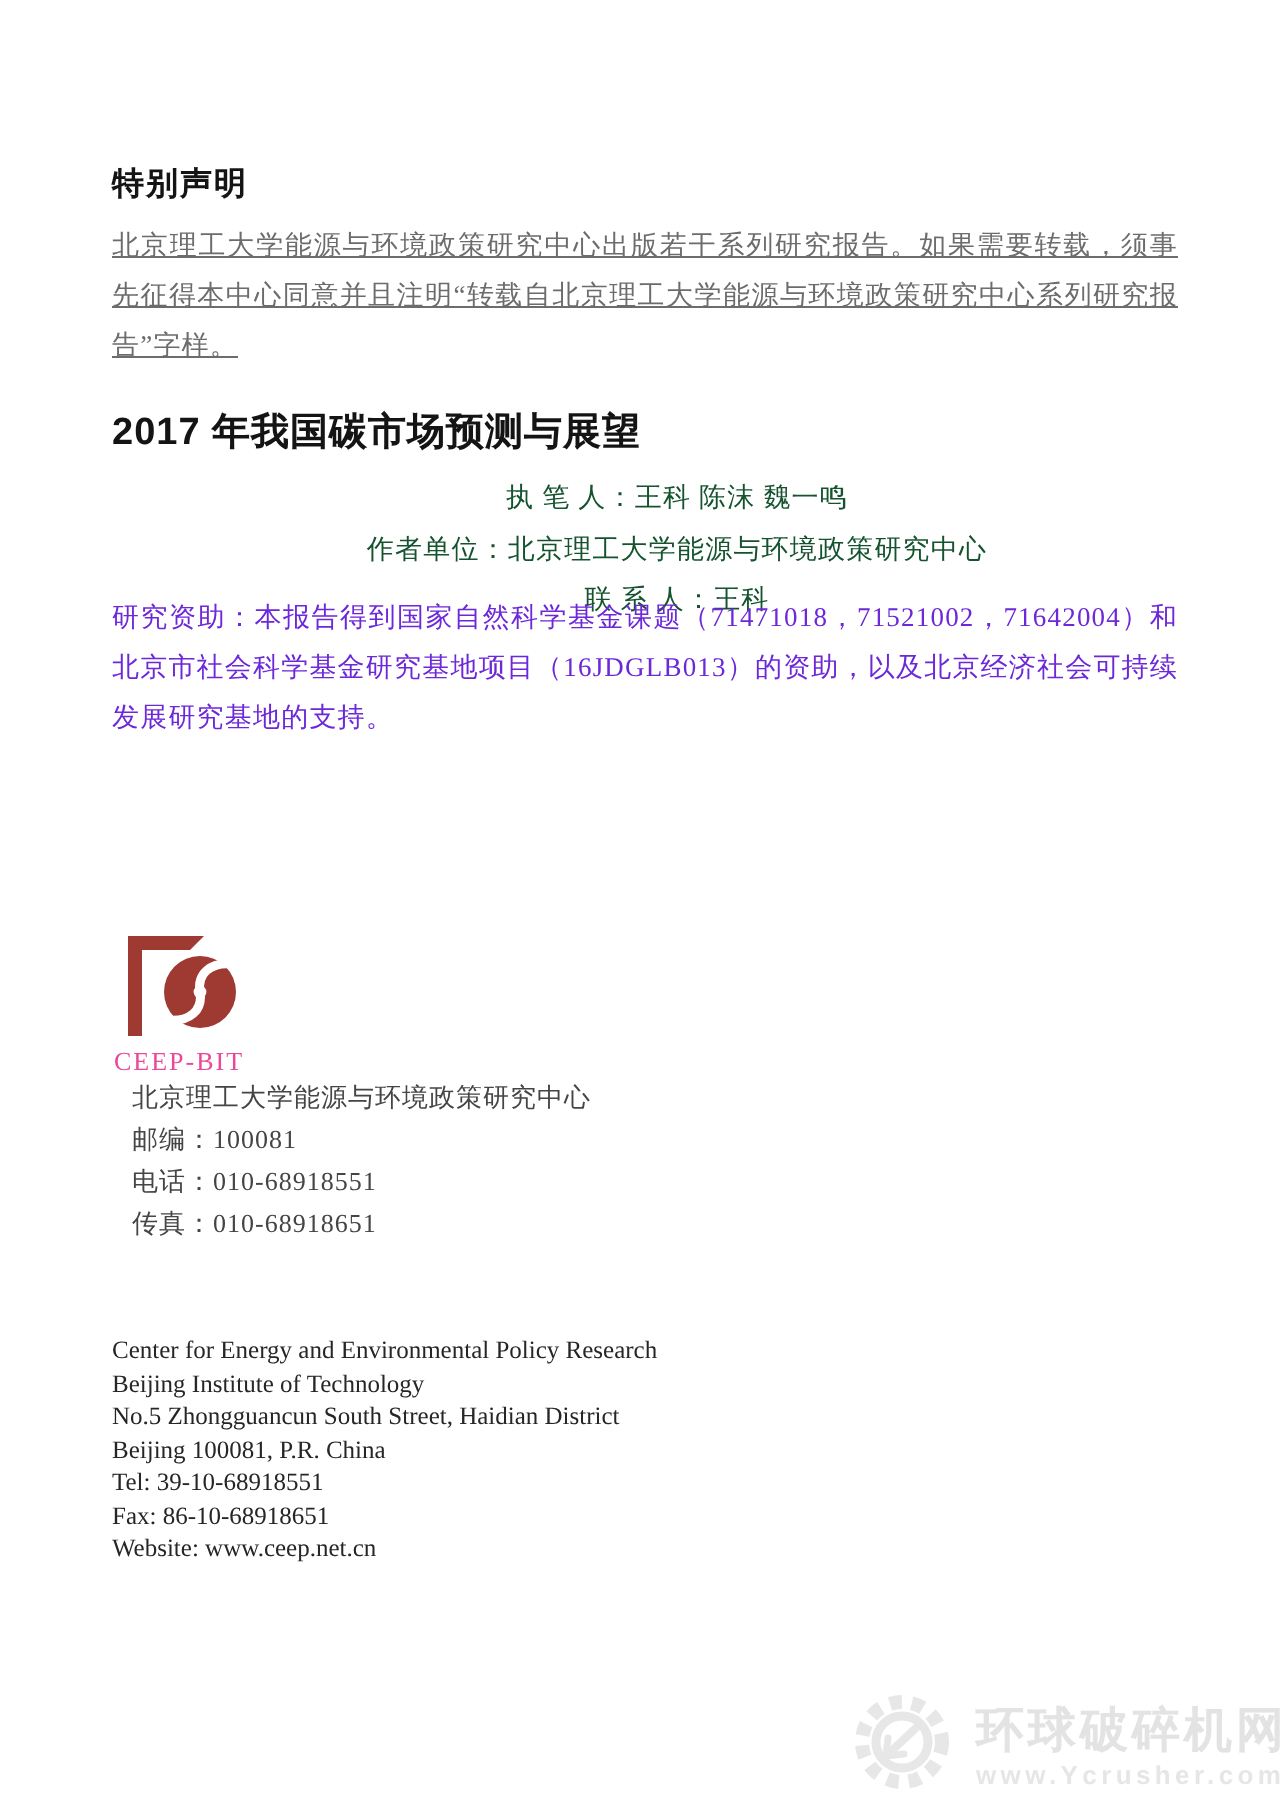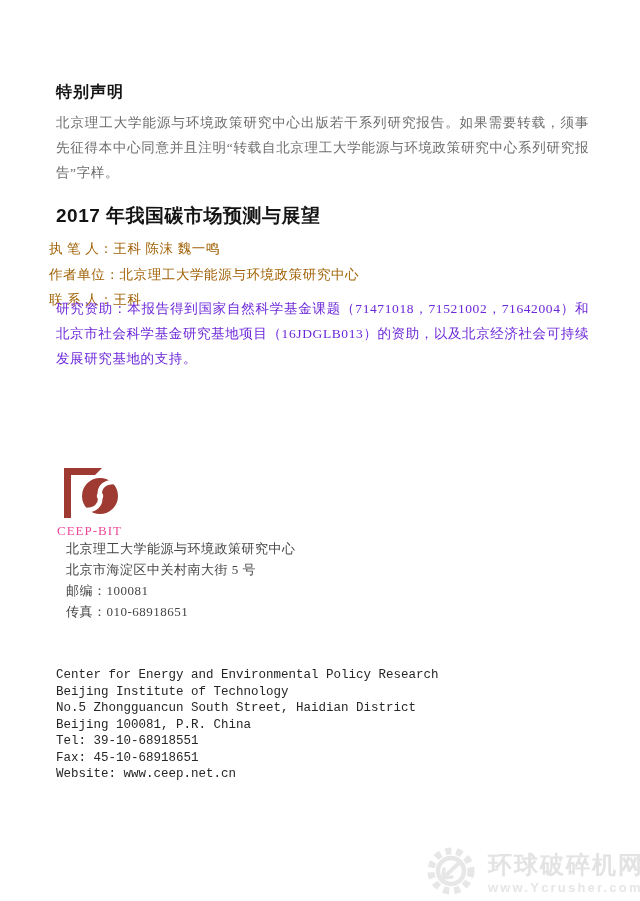--- a/index.html
+++ b/index.html
@@ -9,39 +9,39 @@
   html,body{margin:0;padding:0;background:#ffffff;}
   .page{
     position:relative;width:640px;height:901px;background:#ffffff;
     overflow:hidden;font-family:"Liberation Serif",serif;
   }
   .abs{position:absolute;}
   .h-sans{font-family:"Liberation Sans",sans-serif;font-weight:bold;color:#141414;}
   .statement-title{left:56px;top:82px;font-size:16px;letter-spacing:1px;}
   .statement-body{
     left:56px;top:110px;width:533px;font-size:13.5px;line-height:25px;
-    color:#6c6c6c;text-align:justify;letter-spacing:0.6px;
+    color:#6c6c6c;text-align:justify;letter-spacing:0.6px;text-decoration:underline;
   }
   .report-title{left:56px;top:203px;font-size:19px;letter-spacing:0.5px;}
-  .report-meta{left:49px;top:236px;width:533px;font-size:13.5px;color:#a16207;}
+  .report-meta{left:72px;top:236px;width:533px;font-size:13.5px;color:#14532d;text-align:center;}
   .report-meta .meta-line{line-height:25.5px;letter-spacing:0.6px;}
   .funding{
     left:56px;top:296px;width:533px;font-size:13.5px;line-height:25px;
     color:#6d28d9;text-align:justify;letter-spacing:0.6px;
   }
   .logo-box{left:62px;top:466px;width:64px;height:56px;}
   .logo-acronym{
     left:57px;top:523px;font-size:13px;color:#ec4899;letter-spacing:1px;
     font-family:"Liberation Serif",serif;
   }
   .contact-cn{left:56px;top:538px;width:420px;font-size:13px;color:#454545;margin-left:10px;}
   .contact-cn .cn-line{line-height:21px;letter-spacing:0.5px;}
   .contact-en{
     left:56px;top:667px;width:420px;font-size:12.5px;color:#262626;
-    font-family:Liberation Mono, monospace;
+    font-family:Liberation Serif, serif;
   }
   .contact-en .en-line{line-height:16.5px;}
   .watermark{left:424px;top:843px;width:216px;height:56px;}
   .wm-gear{position:absolute;left:0;top:2px;width:56px;height:53px;}
   .wm-name{
     position:absolute;left:64px;top:6px;font-size:24px;font-weight:bold;
     color:var(--wm-gray);letter-spacing:2px;
     font-family:"Liberation Sans",sans-serif;white-space:nowrap;
   }
   .wm-url{
@@ -76,32 +76,32 @@
       <circle cx="38" cy="30" r="18" fill="#9e3a32"></circle>
       <path d="M38 30 c-1.5 -9 5 -15 16 -14" fill="none" stroke="#ffffff" stroke-width="4.5" stroke-linecap="round"></path>
       <path d="M38 30 c1.5 9 -5 15 -16 14" fill="none" stroke="#ffffff" stroke-width="4.5" stroke-linecap="round"></path>
       <circle cx="38" cy="30" r="3.2" fill="#ffffff"></circle>
     </svg>
   </div>
   <div class="abs logo-acronym">CEEP-BIT</div>
 
   <div class="abs contact-cn">
     <div class="cn-line">北京理工大学能源与环境政策研究中心</div>
-    <div class="cn-line">北京市海淀区中关村南大街 5 号</div>
     <div class="cn-line">邮编：100081</div>
+    <div class="cn-line">电话：010-68918551</div>
     <div class="cn-line">传真：010-68918651</div>
   </div>
 
   <div class="abs contact-en">
     <div class="en-line">Center for Energy and Environmental Policy Research</div>
     <div class="en-line">Beijing Institute of Technology</div>
     <div class="en-line">No.5 Zhongguancun South Street, Haidian District</div>
     <div class="en-line">Beijing 100081, P.R. China</div>
     <div class="en-line">Tel: 39-10-68918551</div>
-    <div class="en-line">Fax: 45-10-68918651</div>
+    <div class="en-line">Fax: 86-10-68918651</div>
     <div class="en-line">Website: www.ceep.net.cn</div>
   </div>
 
   <div class="abs watermark">
     <svg class="wm-gear" viewBox="0 0 56 53" aria-hidden="true">
       <circle cx="27" cy="26" r="20" fill="none" stroke="#e7e7e7" stroke-width="7" stroke-dasharray="6 5"></circle>
       <circle cx="27" cy="26" r="13" fill="none" stroke="#e7e7e7" stroke-width="4.5"></circle>
       <path d="M35 18 L19 33" stroke="#e7e7e7" stroke-width="4" stroke-linecap="round"></path>
       <path d="M19 33 l9 -1 M19 33 l1 -9" stroke="#e7e7e7" stroke-width="3.5" stroke-linecap="round"></path>
     </svg>

